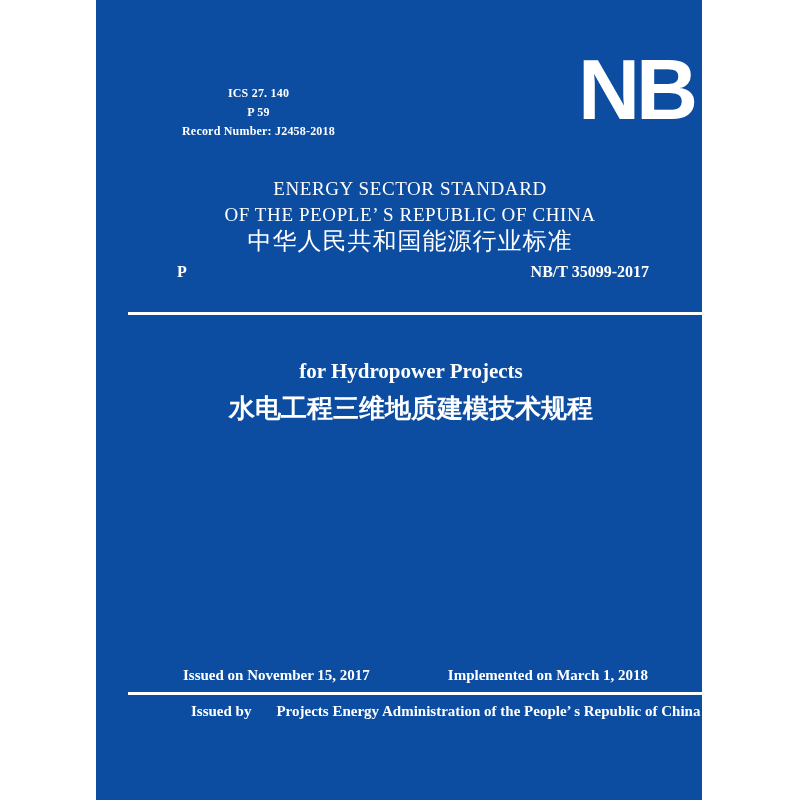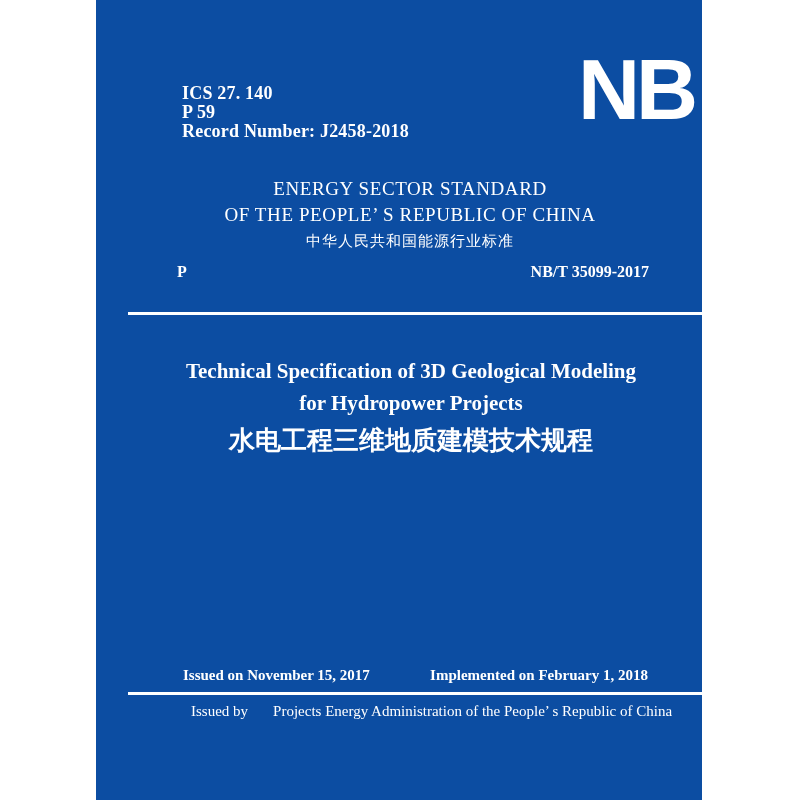--- a/index.html
+++ b/index.html
@@ -22,25 +22,26 @@
     width: 606px;
     height: 800px;
     background: #0C4DA2;
     color: #ffffff;
   }
   
   .meta {
     position: absolute;
     left: 86px;
     top: 84px;
-    font-size: 18px;
+    font-size: 12px;
     font-weight: bold;
     line-height: 19px;
     letter-spacing: 0.2px;
     white-space: nowrap;
+    text-align: center;
   }
   
   .nb-logo {
     position: absolute;
     left: 446px;
     top: 46px;
     font-family: "Liberation Sans", "DejaVu Sans", sans-serif;
     font-weight: 900;
     font-size: 86px;
     line-height: 86px;
@@ -56,21 +57,21 @@
     text-align: center;
     font-weight: normal;
   }
   .std-header .en {
     font-size: 19px;
     line-height: 26px;
     letter-spacing: 0.6px;
     white-space: nowrap;
   }
   .std-header .zh {
-    font-size: 15px;
+    font-size: 24px;
     line-height: 27px;
     letter-spacing: 1px;
     white-space: nowrap;
   }
   
   .code-row {
     position: absolute;
     left: 81px;
     right: 53px;
     top: 263px;
@@ -127,21 +128,21 @@
   }
   .issued-by-row {
     position: absolute;
     left: 95px;
     right: 0;
     top: 703px;
     display: flex;
     gap: 25px;
     align-items: flex-start;
     font-size: 15px;
-    font-weight: normal;
+    font-weight: bold;
     white-space: nowrap;
   }
 </style>
 </head>
 <body>
 
 <div class="page">
   <div class="cover">
 
     <div class="meta">
@@ -159,28 +160,27 @@
     </div>
 
     <div class="code-row">
       <span>P</span>
       <span>NB/T 35099-2017</span>
     </div>
 
     <div class="rule rule-top"></div>
 
     <div class="title-block">
-      <div class="en">Technical Specification of 3D Geological Modeling</div>
       <div class="en">for Hydropower Projects</div>
       <div class="zh">水电工程三维地质建模技术规程</div>
     </div>
 
     <div class="dates-row">
       <span>Issued on November 15, 2017</span>
-      <span>Implemented on February 1, 2018</span>
+      <span>Implemented on March 1, 2018</span>
     </div>
 
     <div class="rule rule-bottom"></div>
 
     <div class="issued-by-row">
       <span>Issued by</span>
       <span>Projects Energy Administration of the People’ s Republic of China</span>
     </div>
 
   </div>

